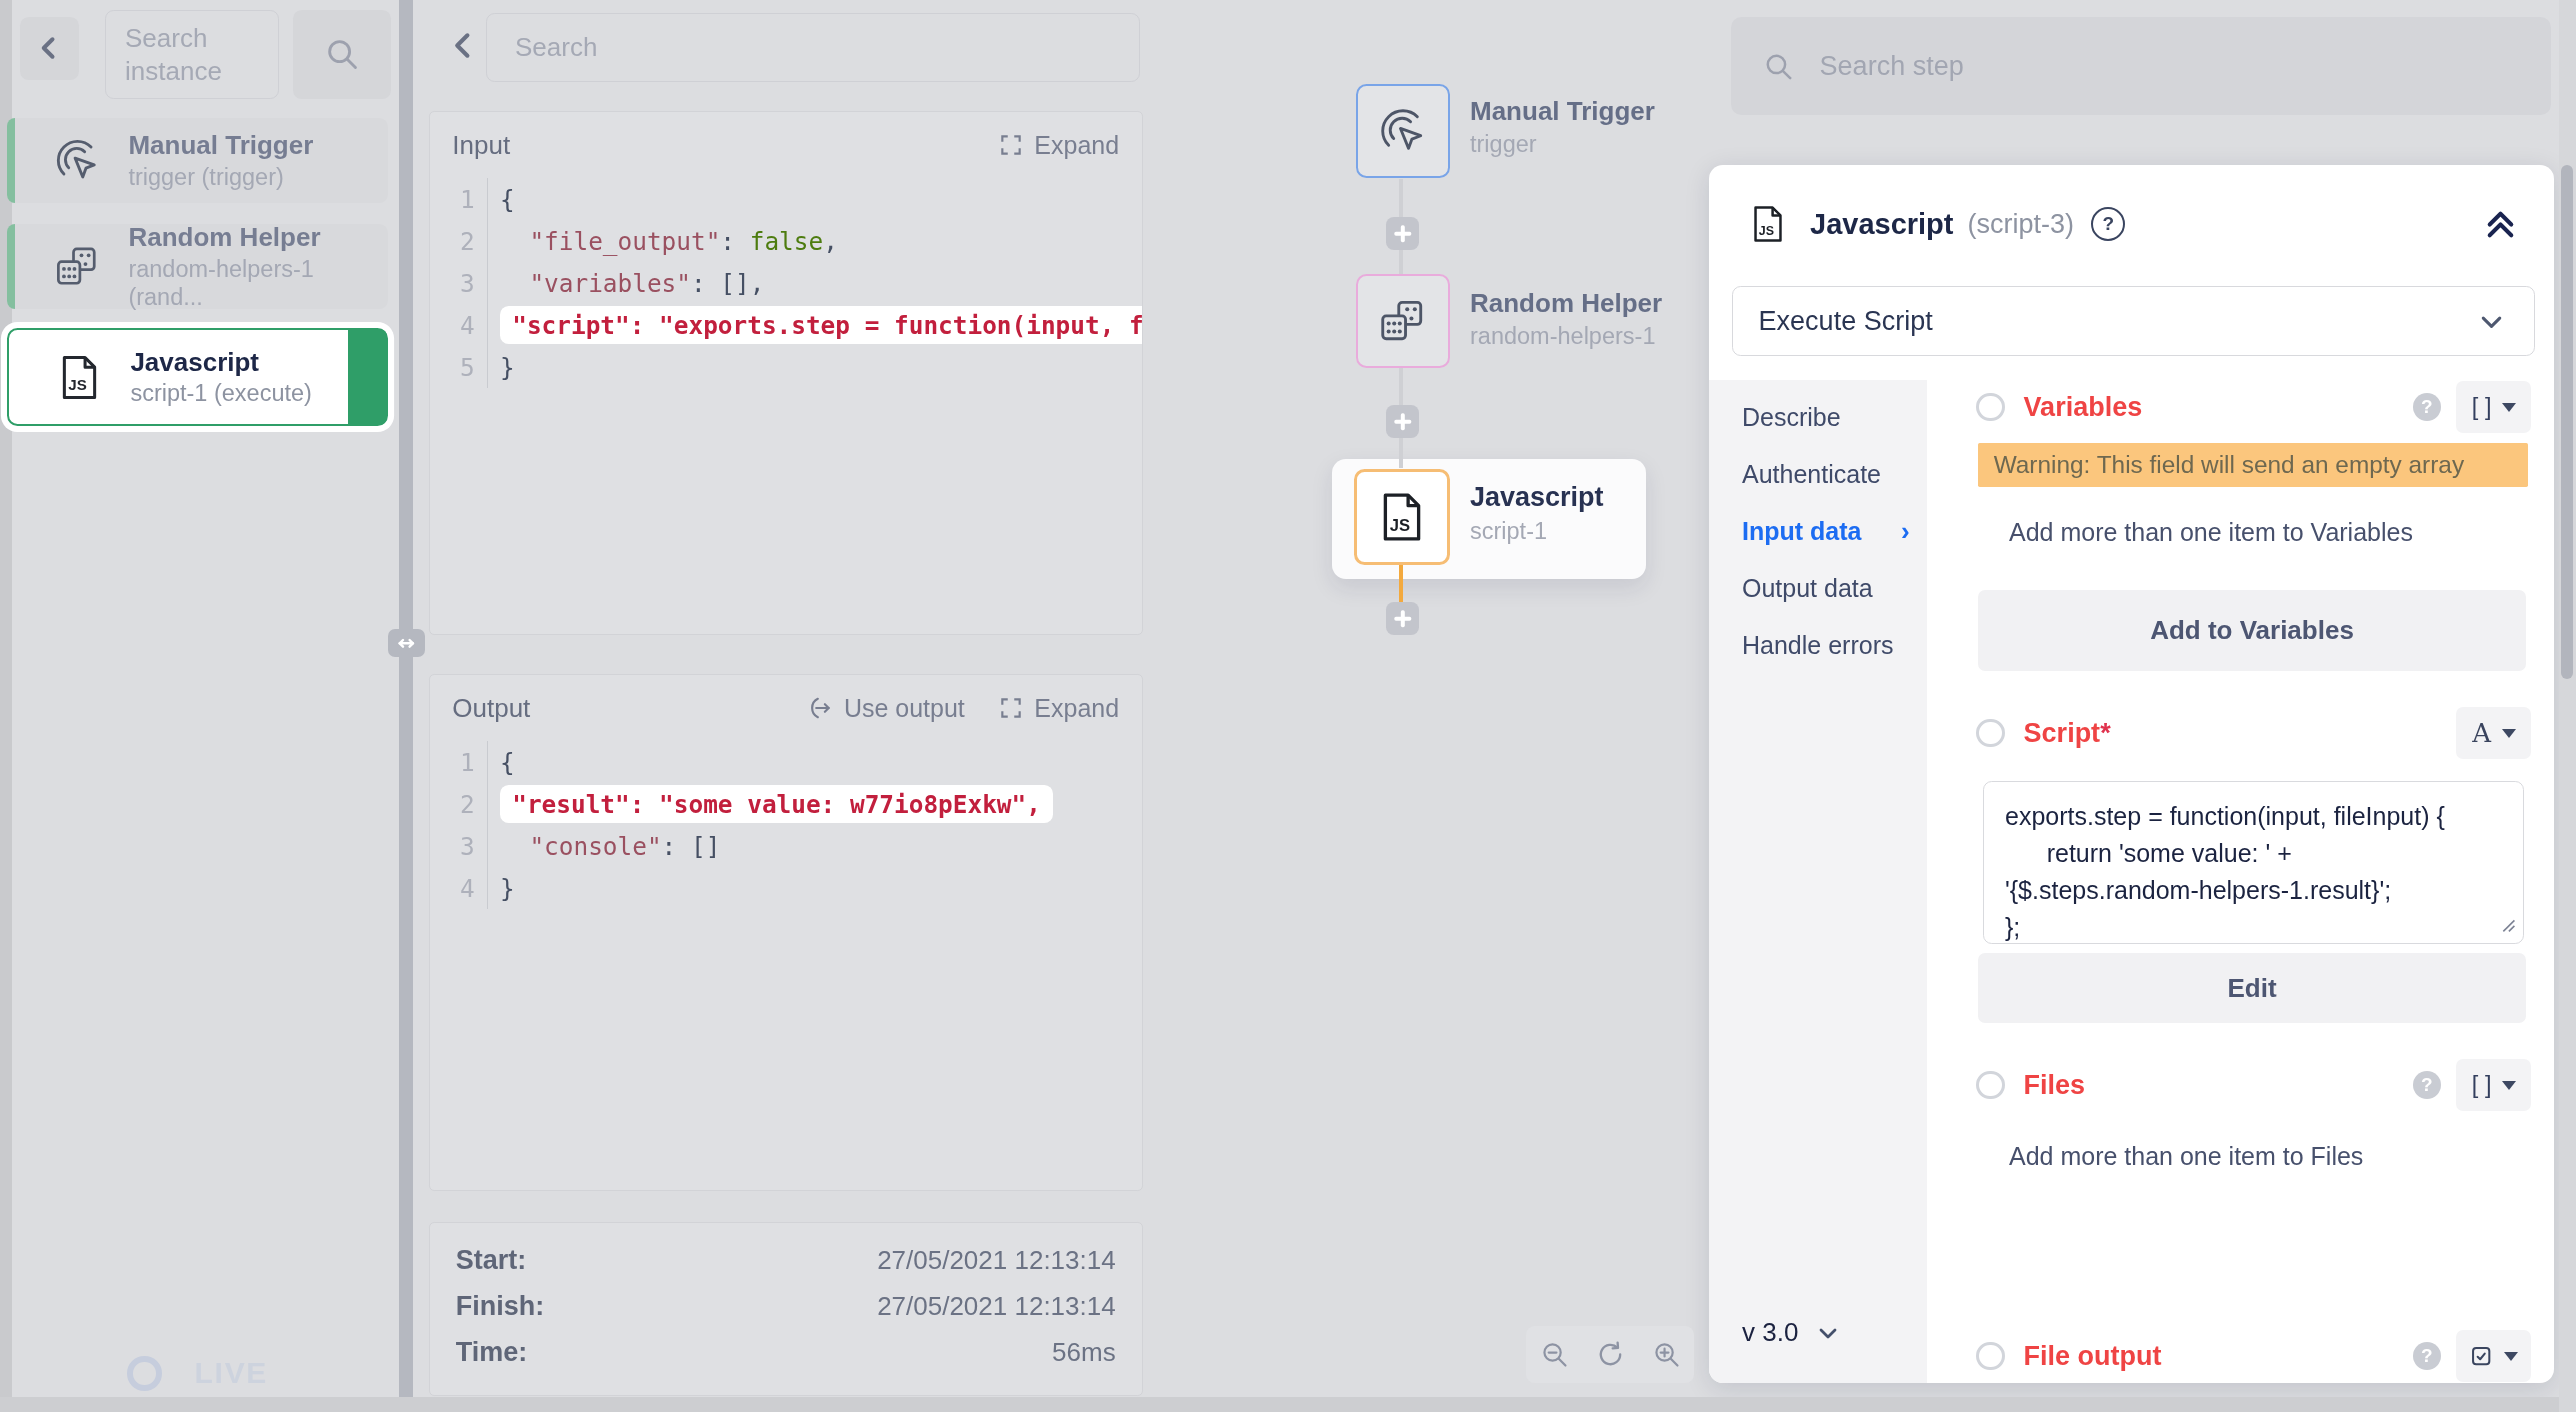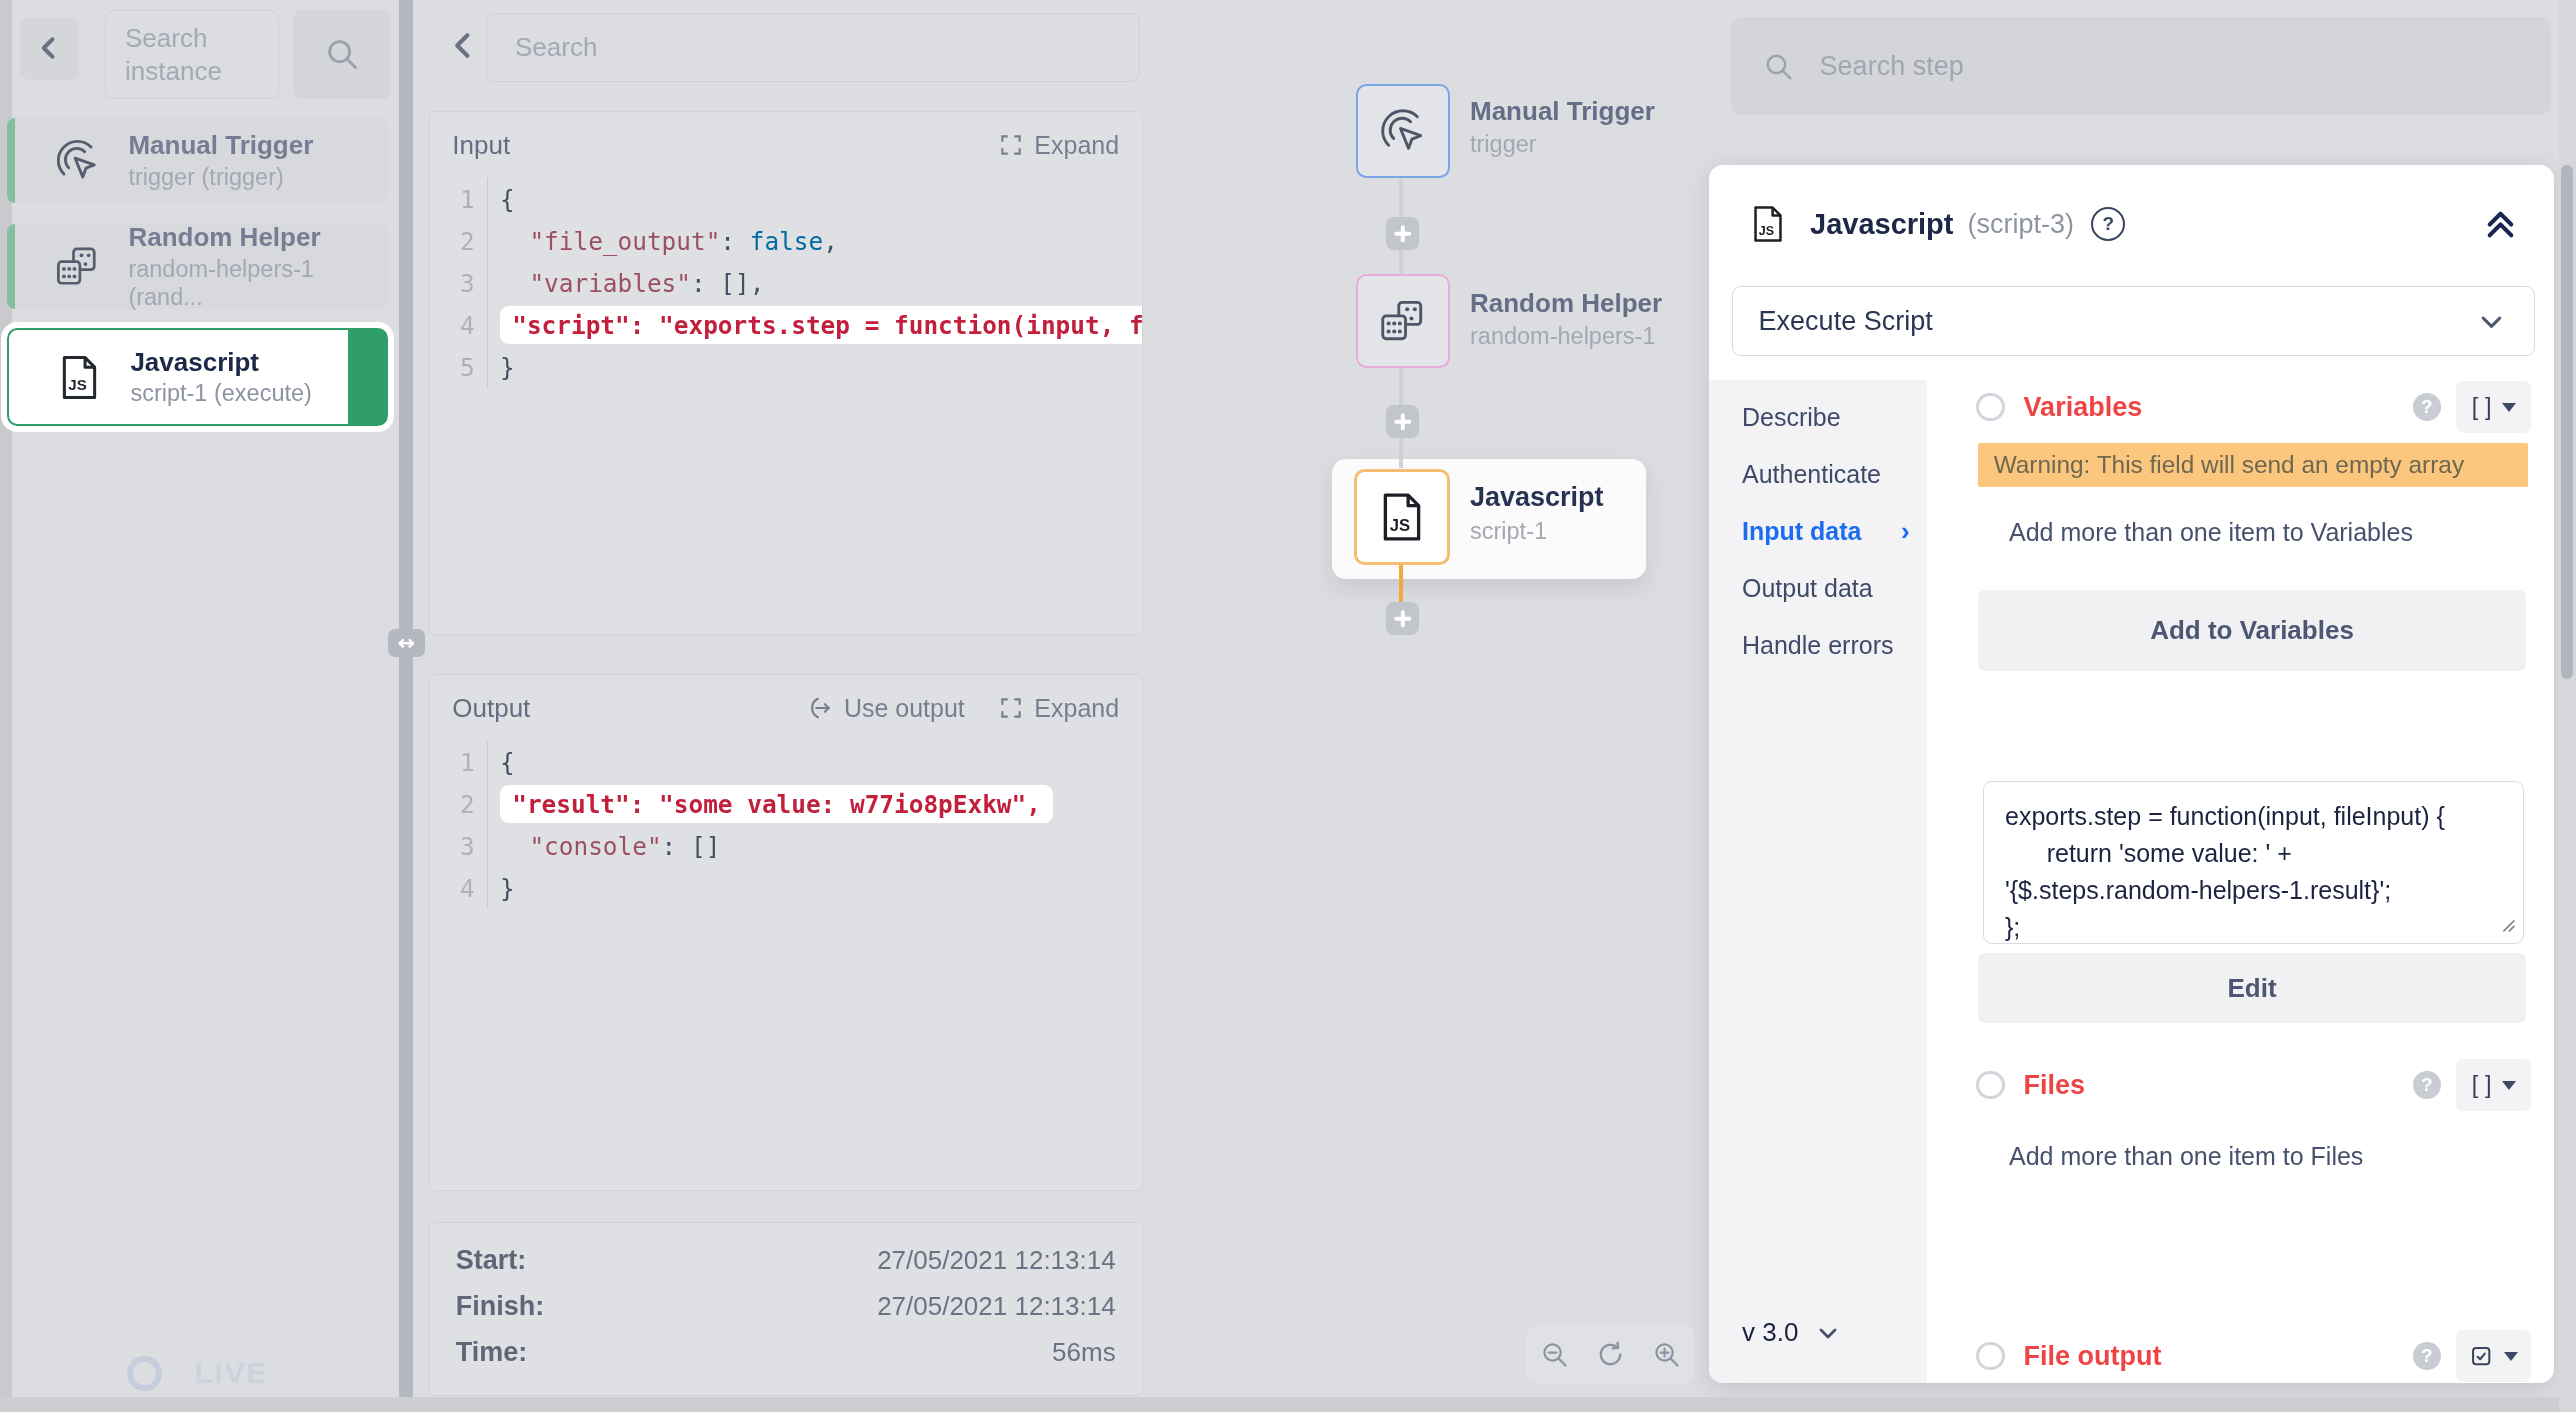--- a/index.html
+++ b/index.html
@@ -51,21 +51,21 @@
   .dcard-head{height:66px;display:flex;align-items:center;padding:0 22.6px;}
   .dcard-title{font-size:26px;color:#666d80;}
   .head-actions{margin-left:auto;display:flex;align-items:center;gap:33px;}
   .head-btn{display:flex;align-items:center;gap:10.5px;color:#787e90;font-size:25px;}
   .head-btn svg{color:#787e90;}
   .code-area{padding-bottom:7px;}
   .code-row{display:flex;height:42px;align-items:center;font-family:"DejaVu Sans Mono",monospace;font-size:24.4px;}
   .ln{width:45px;padding-right:12.2px;text-align:right;color:#aeb1bb;flex:none;}
   .code-body{border-left:1.7px solid #c9cbd0;padding-left:12.2px;flex:1;height:100%;display:flex;align-items:center;
       white-space:pre;overflow:hidden;min-width:0;}
-  .tk-p{color:#454f63}.tk-k{color:#9a5060}.tk-v{color:#0369a1}
+  .tk-p{color:#454f63}.tk-k{color:#9a5060}.tk-v{color:#4d7c0f}
   .tk-r{color:#c21f3d;font-weight:700}
   .hl-pill{background:#fff;border-radius:8.7px;padding:1.7px 12.2px;display:inline-flex;align-items:center;height:35px;white-space:pre;}
   .hl-pill.clip{flex:1;overflow:hidden;border-radius:8.7px 0 0 8.7px;min-width:0;}
   .input-card{top:111px;height:524px;}
   .output-card{top:674px;height:517px;}
   .run-card{top:1222px;height:174px;padding:14px 26px 0 26px;}
   .run-row{display:flex;justify-content:space-between;align-items:center;height:46px;}
   .run-label{font-size:27px;font-weight:700;color:#5f6678;}
   .run-value{font-size:26px;color:#6b7284;}
 
@@ -492,20 +492,31 @@
             <span class="type-btn">
               <span>[ ]</span>
               <span class="caret"></span>
             </span>
           </span>
         </div>
         <div class="warning">Warning: This field will send an empty array</div>
         <div class="helper-text" style="top:138px;">Add more than one item to Variables</div>
         <div class="panel-btn" style="top:210px;height:81px;">Add to Variables</div>
 
+        <div class="frow" style="top:326px;">
+          <span class="radio"></span>
+          <span class="flabel">Script</span>
+            <span class="req">*</span>
+          <span class="frow-right">
+            <span class="type-btn">
+              <span class="type-glyph-serif">A</span>
+              <span class="caret"></span>
+            </span>
+          </span>
+        </div>
         <div class="script-box">exports.step = function(input, fileInput) {
       return 'some value: ' +
 '{$.steps.random-helpers-1.result}';
 };</div>
         <span class="resize-grip" style="top:534px;right:38px;position:absolute;">
           <svg width="19" height="19" viewBox="0 0 24 24" stroke="currentColor" stroke-width="2" fill="none">
               <line x1="8" y1="22" x2="22" y2="8"></line>
               <line x1="15" y1="22" x2="22" y2="15"></line>
             </svg>
         </span>

